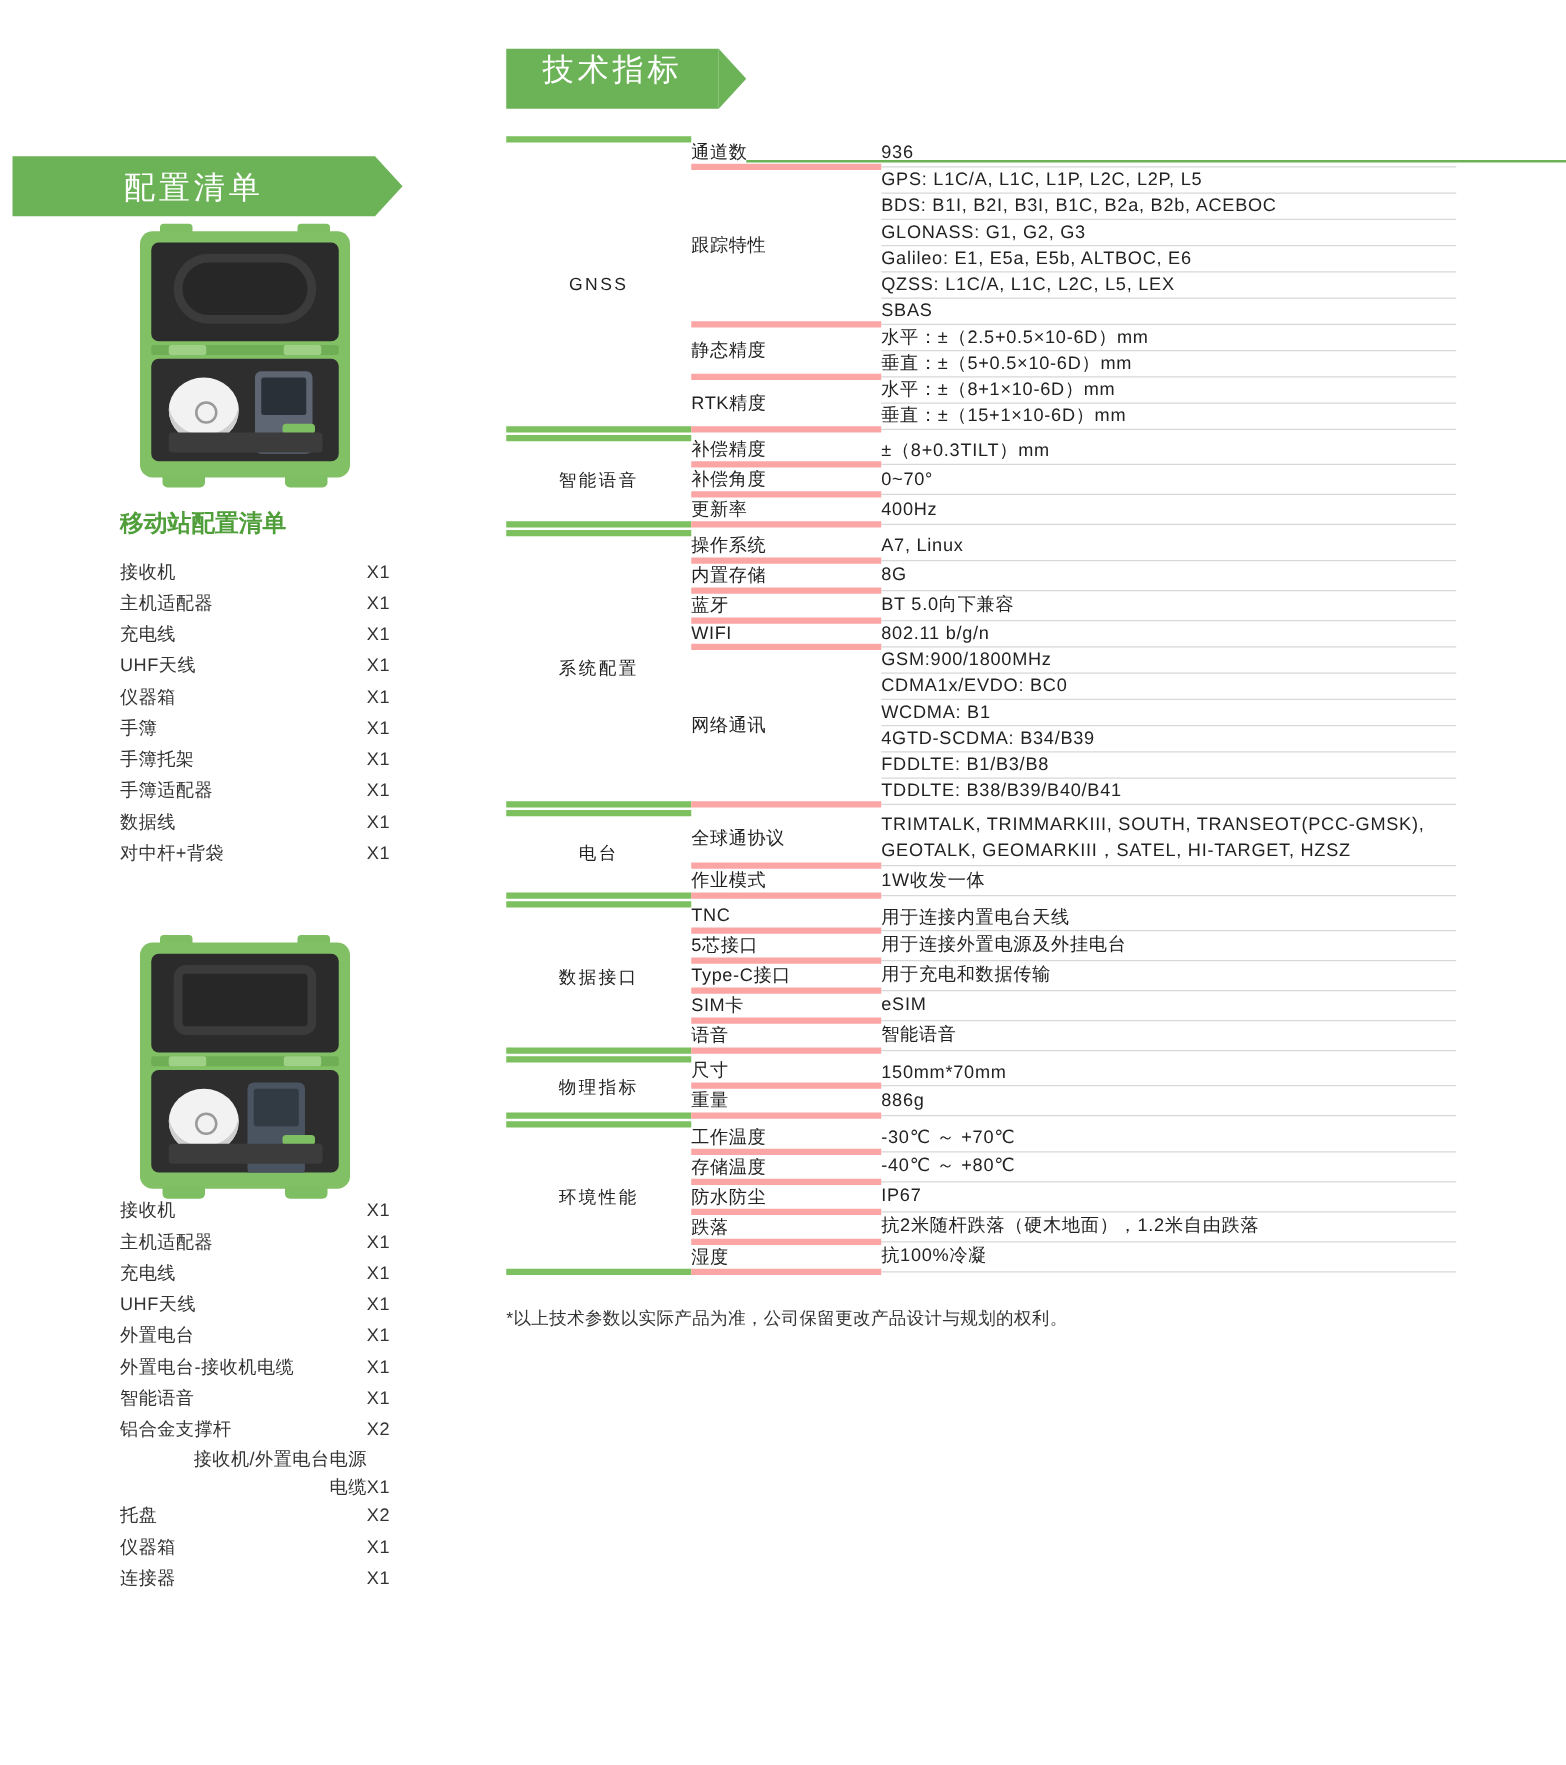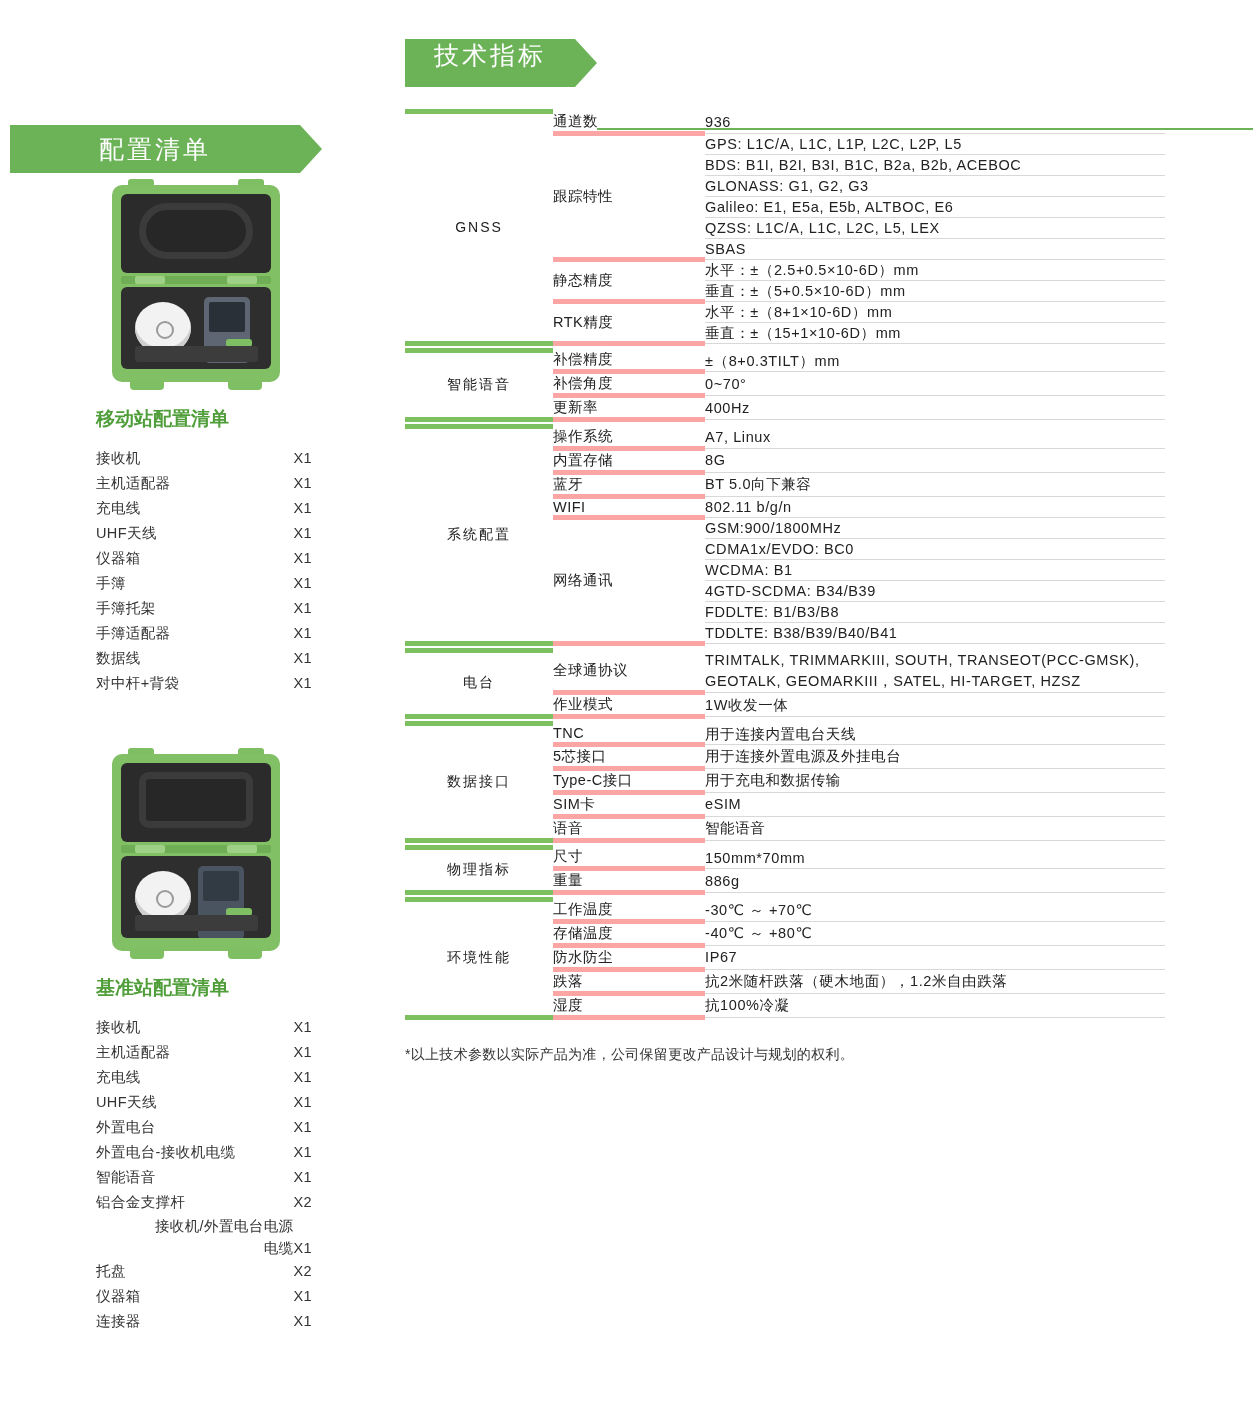--- a/index.html
+++ b/index.html
@@ -361,21 +361,20 @@
               </div>
             <div class="antenna"></div>
             <div class="tray"></div>
           </div>
         </div>
         <div class="base-foot l"></div>
         <div class="base-foot r"></div>
       </div>
     </div>
 
-    <div class="kit-title">基准站配置清单</div>
     <div class="kit-list">
       <div class="kit-row">
           <span>接收机</span>
           <span class="qty">X1</span>
         </div>
       <div class="kit-row">
           <span>主机适配器</span>
           <span class="qty">X1</span>
         </div>
       <div class="kit-row">

